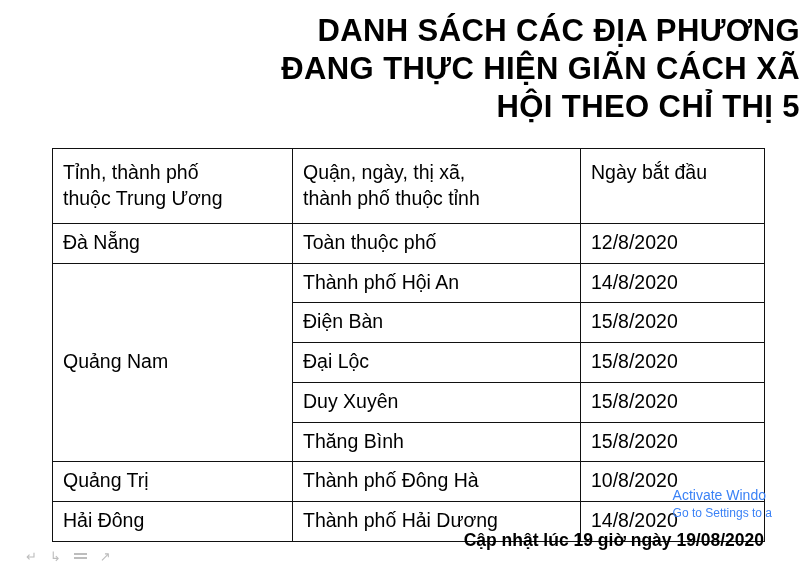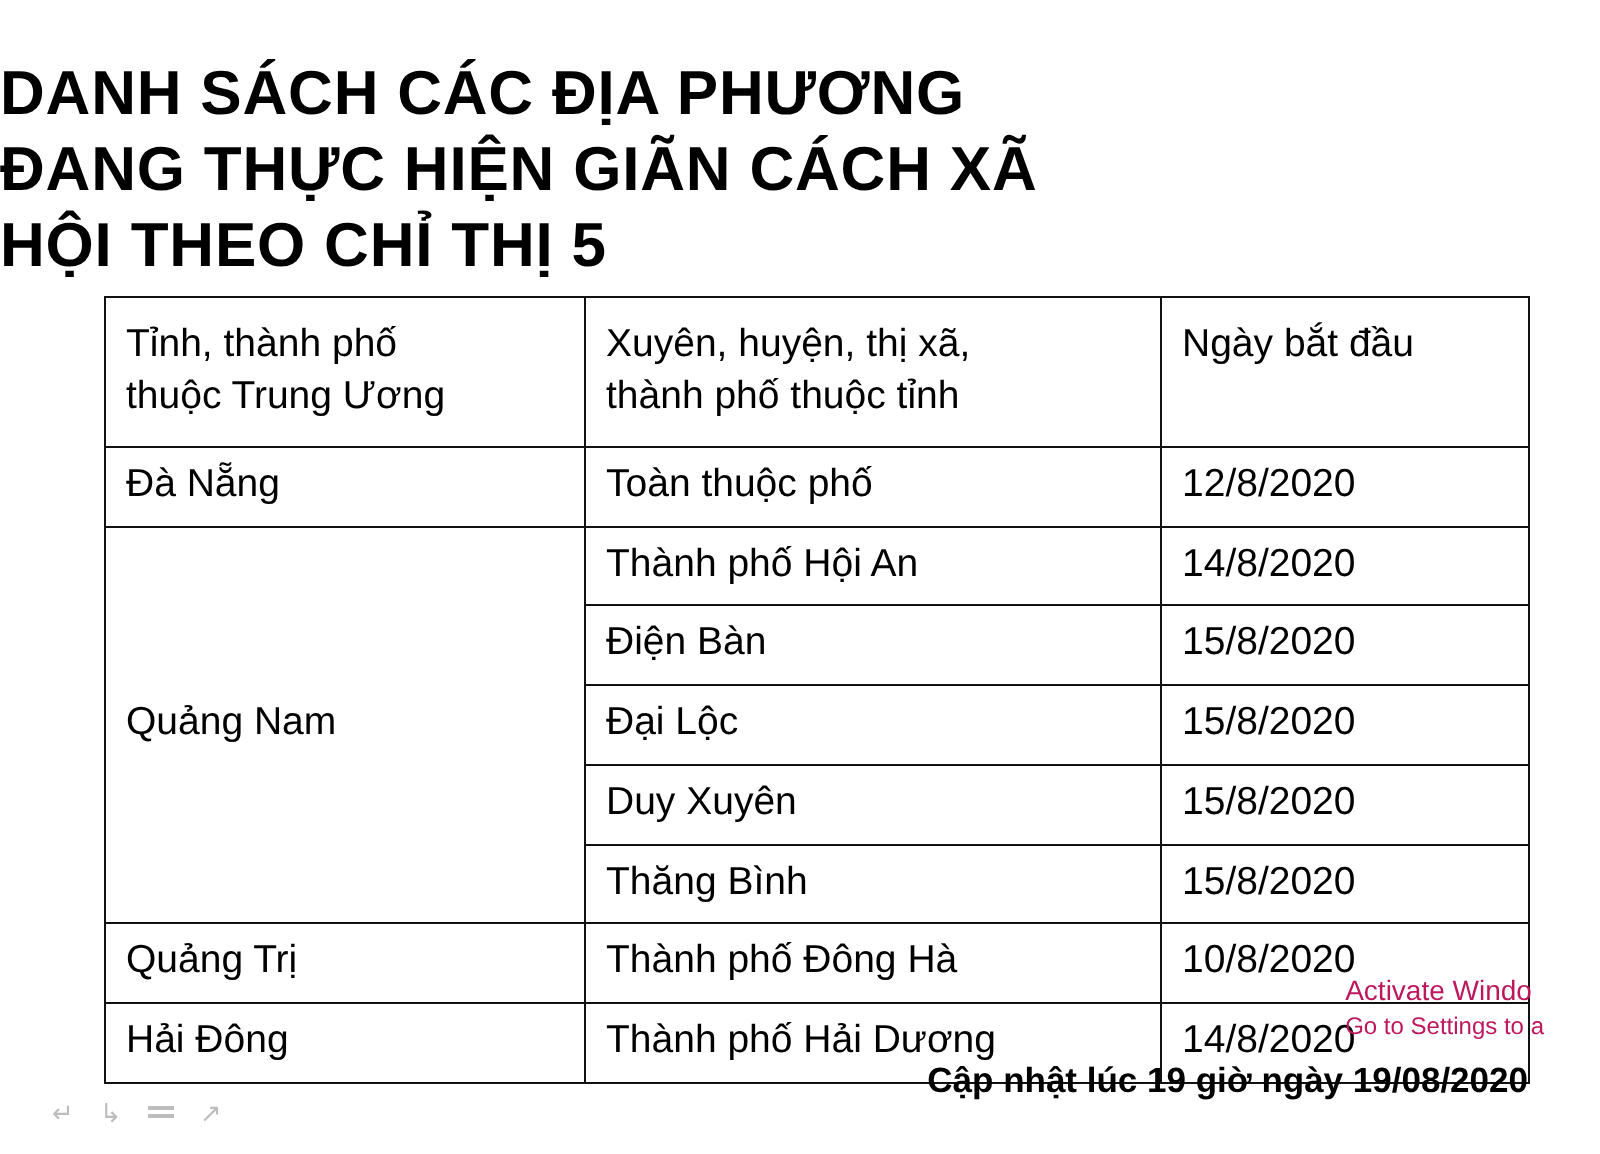--- a/index.html
+++ b/index.html
@@ -19,22 +19,22 @@
   .slide {
     position: absolute;
     left: 0; top: 0;
     width: 800px;
     height: 577px;
     background: #ffffff;
   }
 
   
   .title-block {
-    padding-top: 28px;
-    text-align: left;
+    padding-top: 12px;
+    text-align: right;
     font-weight: bold;
     font-size: 31px;
     line-height: 1.22;
     letter-spacing: 0.4px;
   }
   .title-line {
     display: block;
     white-space: nowrap;
   }
 
@@ -84,21 +84,21 @@
     font-size: 17.5px;
     font-weight: bold;
     white-space: nowrap;
   }
 
   
   .watermark {
     position: absolute;
     right: 28px;
     bottom: 56px;
-    color: #be185d;
+    color: #3b82f6;
     font-size: 13px;
     line-height: 1.35;
     text-align: left;
     pointer-events: none;
     user-select: none;
   }
   .watermark .wm1 { display: block; font-size: 14px; }
   .watermark .wm2 { display: block; font-size: 12px; }
 
   
@@ -151,21 +151,21 @@
         <col class="col-b">
         <col class="col-c">
       </colgroup>
       <thead>
         <tr>
           <td>
             <span class="hdr-l1">Tỉnh, thành phố</span>
             <span class="hdr-l2">thuộc Trung Ương</span>
           </td>
           <td>
-            <span class="hdr-l1">Xuyên, huyện, thị xã,</span>
+            <span class="hdr-l1">Quận, ngày, thị xã,</span>
             <span class="hdr-l2">thành phố thuộc tỉnh</span>
           </td>
           <td>
             <span class="hdr-l1">Ngày bắt đầu</span>
           </td>
         </tr>
       </thead>
       <tbody>
 
         <tr>

